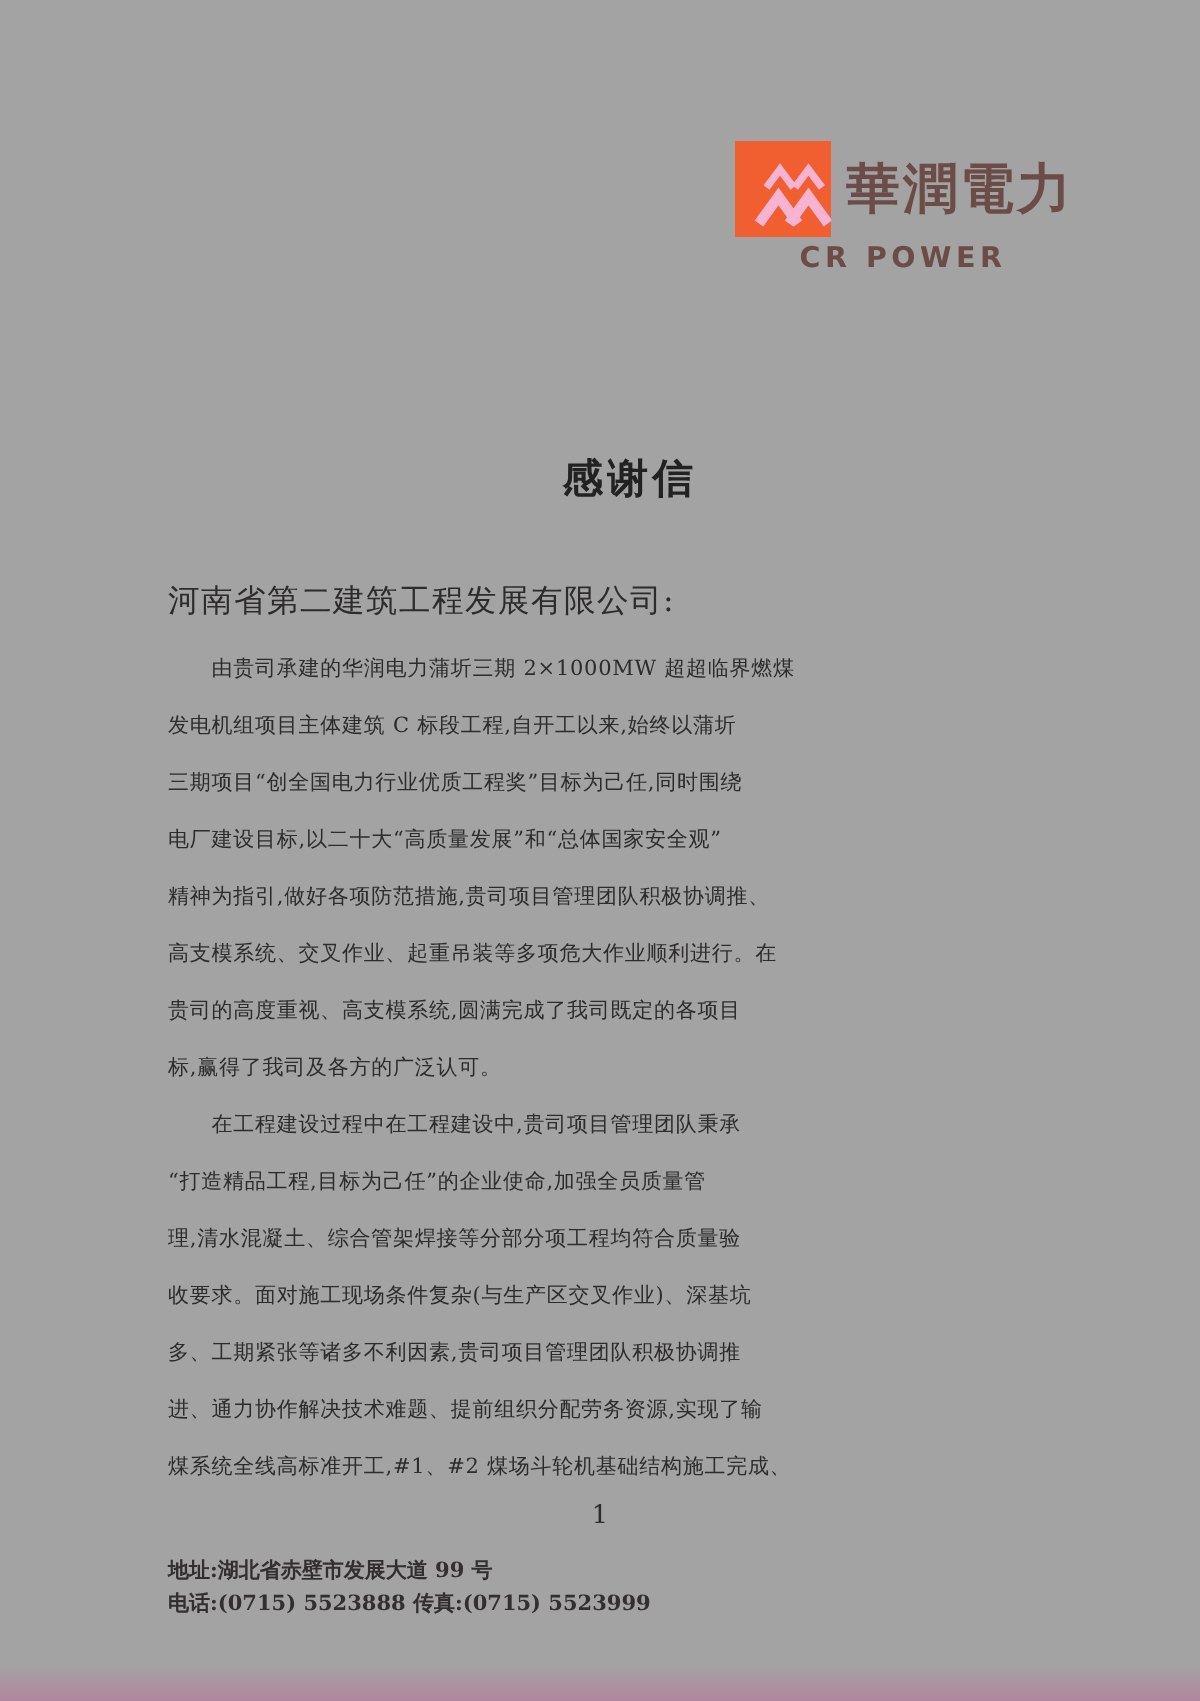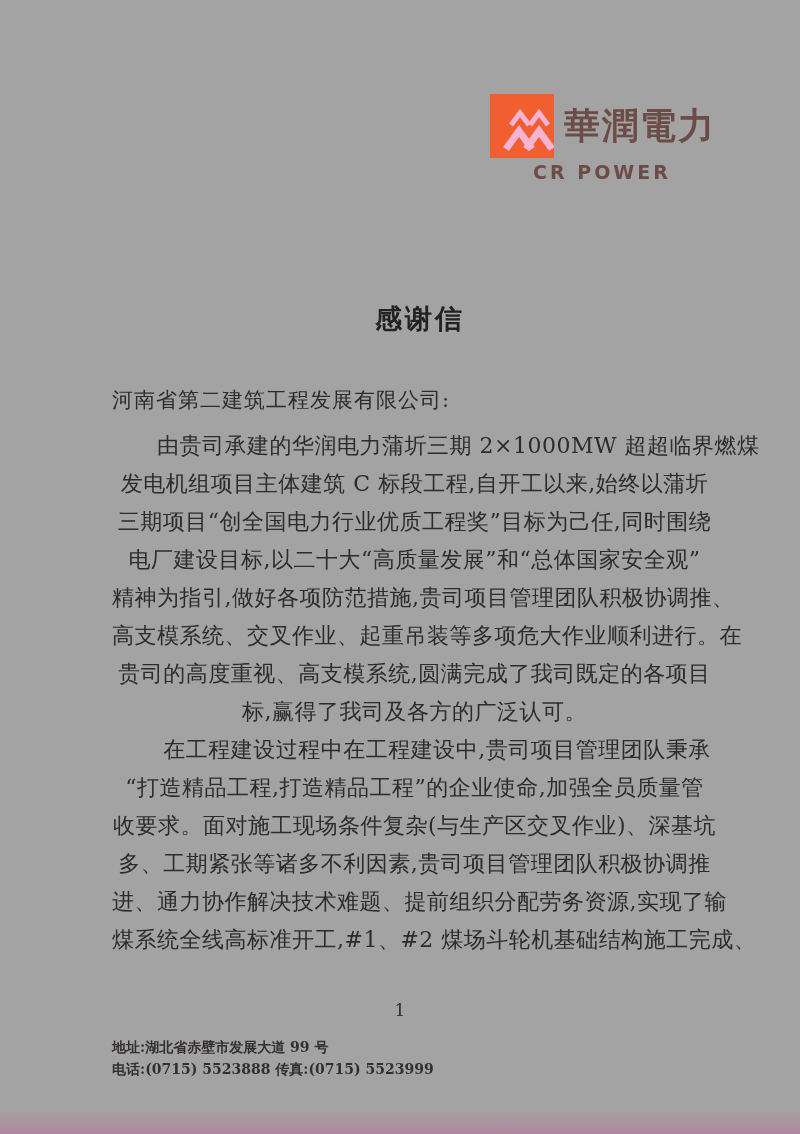--- a/index.html
+++ b/index.html
@@ -37,22 +37,22 @@
     color:#232222; margin:0; letter-spacing:3px;padding-left:20px;
   }
   
   .salutation {
     position:absolute; top:386px; left:112px;
     font-size:21px; color:#2d2b2c; letter-spacing:1px;
   }
   
   .body-text { position:absolute; top:427px; left:112px; width:605px; }
   .body-text .line {
-    height:38px; line-height:38px; font-size:22px;
-    color:#2d2b2c; white-space:nowrap; letter-spacing:0.5px;text-align:center;
+    height:38px; line-height:38px; font-size:14px;
+    color:#2d2b2c; white-space:nowrap; letter-spacing:0.5px;
   }
   
   .page-number {
     position:absolute; top:1000px; left:0; width:100%;
     text-align:center; font-size:17px; color:#2d2b2c;
   }
   
   .footer {
     position:absolute; left:112px; top:1036px;
     font-size:14px; color:#332f30; font-weight:600; line-height:22px;
@@ -92,21 +92,22 @@
   <div class="body-text">
     <div class="line">　　由贵司承建的华润电力蒲圻三期 2×1000MW 超超临界燃煤</div>
     <div class="line">发电机组项目主体建筑 C 标段工程,自开工以来,始终以蒲圻</div>
     <div class="line">三期项目“创全国电力行业优质工程奖”目标为己任,同时围绕</div>
     <div class="line">电厂建设目标,以二十大“高质量发展”和“总体国家安全观”</div>
     <div class="line">精神为指引,做好各项防范措施,贵司项目管理团队积极协调推、</div>
     <div class="line">高支模系统、交叉作业、起重吊装等多项危大作业顺利进行。在</div>
     <div class="line">贵司的高度重视、高支模系统,圆满完成了我司既定的各项目</div>
     <div class="line">标,赢得了我司及各方的广泛认可。</div>
     <div class="line">　　在工程建设过程中在工程建设中,贵司项目管理团队秉承</div>
-    <div class="line">“打造精品工程,打造精品工程”的企业使命,加强全员质量管</div>
+    <div class="line">“打造精品工程,目标为己任”的企业使命,加强全员质量管</div>
+    <div class="line">理,清水混凝土、综合管架焊接等分部分项工程均符合质量验</div>
     <div class="line">收要求。面对施工现场条件复杂(与生产区交叉作业)、深基坑</div>
     <div class="line">多、工期紧张等诸多不利因素,贵司项目管理团队积极协调推</div>
     <div class="line">进、通力协作解决技术难题、提前组织分配劳务资源,实现了输</div>
     <div class="line">煤系统全线高标准开工,#1、#2 煤场斗轮机基础结构施工完成、</div>
   </div>
 
   <div class="page-number">1</div>
 
   <div class="footer">
     <div>地址:湖北省赤壁市发展大道 99 号</div>

